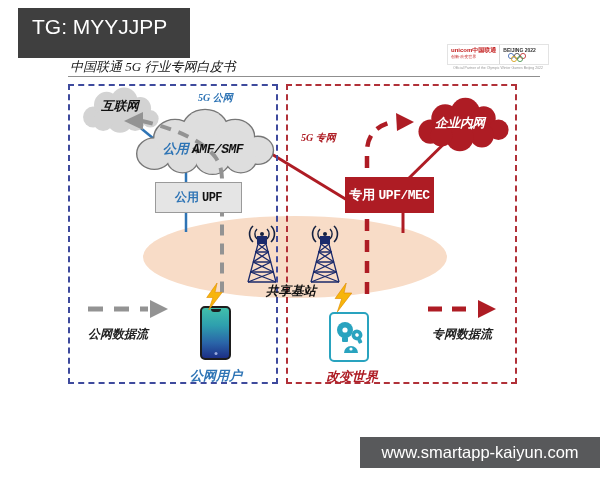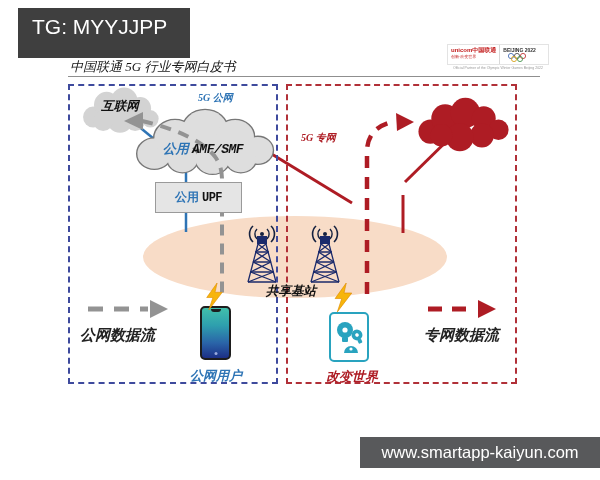--- a/index.html
+++ b/index.html
@@ -68,21 +68,21 @@
 
   
   #user-box { left:329px; top:312px; width:40px; height:50px; background:#fff;
     border:2px solid var(--user_box_teal); border-radius:5px; display:flex;
     align-items:center; justify-content:center; }
 
   .user-label { font-size:13px; font-weight:bold; text-align:center; }
   #public-user-label  { left:186px; top:367px; width:60px; color:var(--public_blue); }
   #private-user-label { left:322px; top:368px; width:60px; color:var(--private_red); }
 
-  .flow-label { font-size:15px; font-weight:bold; color:#222; }
+  .flow-label { font-size:12px; font-weight:bold; color:#222;margin-left:8px; }
   #public-flow-label  { left:80px;  top:326px; }
   #private-flow-label { left:424px; top:326px; }
 
   #caption { left:150px; top:398px; width:300px; text-align:center;
     font-size:13.5px; font-weight:bold; color:#111; }
 
   #footer-bar { left:360px; top:437px; width:240px; height:31px; background:var(--footer_bg);
     color:#fff; font-size:16.5px; line-height:31px; text-align:center; z-index:6;
     font-family:"Liberation Sans", sans-serif; }
 
@@ -197,20 +197,24 @@
     </g>
     <g>
       <line x1="428" y1="309" x2="476" y2="309" stroke="var(--private_red)" stroke-width="5" stroke-dasharray="14 10"></line>
       <polygon points="478,300 496,309 478,318" fill="var(--private_red)"></polygon>
     </g>
   </svg>
 
   <div id="upf-box" class="shape">
     <span class="tok-blue">公用</span>
     <span class="tok-latin">UPF</span>
+  </div>
+  <div id="mec-box" class="shape">
+    <span>专用</span>
+    <span class="tok-latin">UPF/MEC</span>
   </div>
 
   <div id="phone" class="shape">
     <div class="notch"></div>
     <div class="home"></div>
   </div>
 
   <div id="user-box" class="shape">
     <svg width="30" height="36" viewBox="0 0 30 36">
       <g fill="var(--user_box_teal)">
@@ -266,20 +270,21 @@
   <div id="public-title" class="lbl sec-title">5G 公网</div>
   <div id="private-title" class="lbl sec-title">5G 专网</div>
 
   <div id="internet-label" class="lbl cloud-label">互联网</div>
 
   <div id="amf-label" class="lbl cloud-label">
     <span class="tok-blue">公用</span>
     <span class="tok-latin">AMF/SMF</span>
   </div>
 
+  <div id="enterprise-label" class="lbl cloud-label">企业内网</div>
 
   <div id="basestation-label" class="lbl">共享基站</div>
 
   <div id="public-user-label" class="lbl user-label">公网用户</div>
   <div id="private-user-label" class="lbl user-label">改变世界</div>
 
   <div id="public-flow-label" class="lbl flow-label">公网数据流</div>
   <div id="private-flow-label" class="lbl flow-label">专网数据流</div>
 
 

